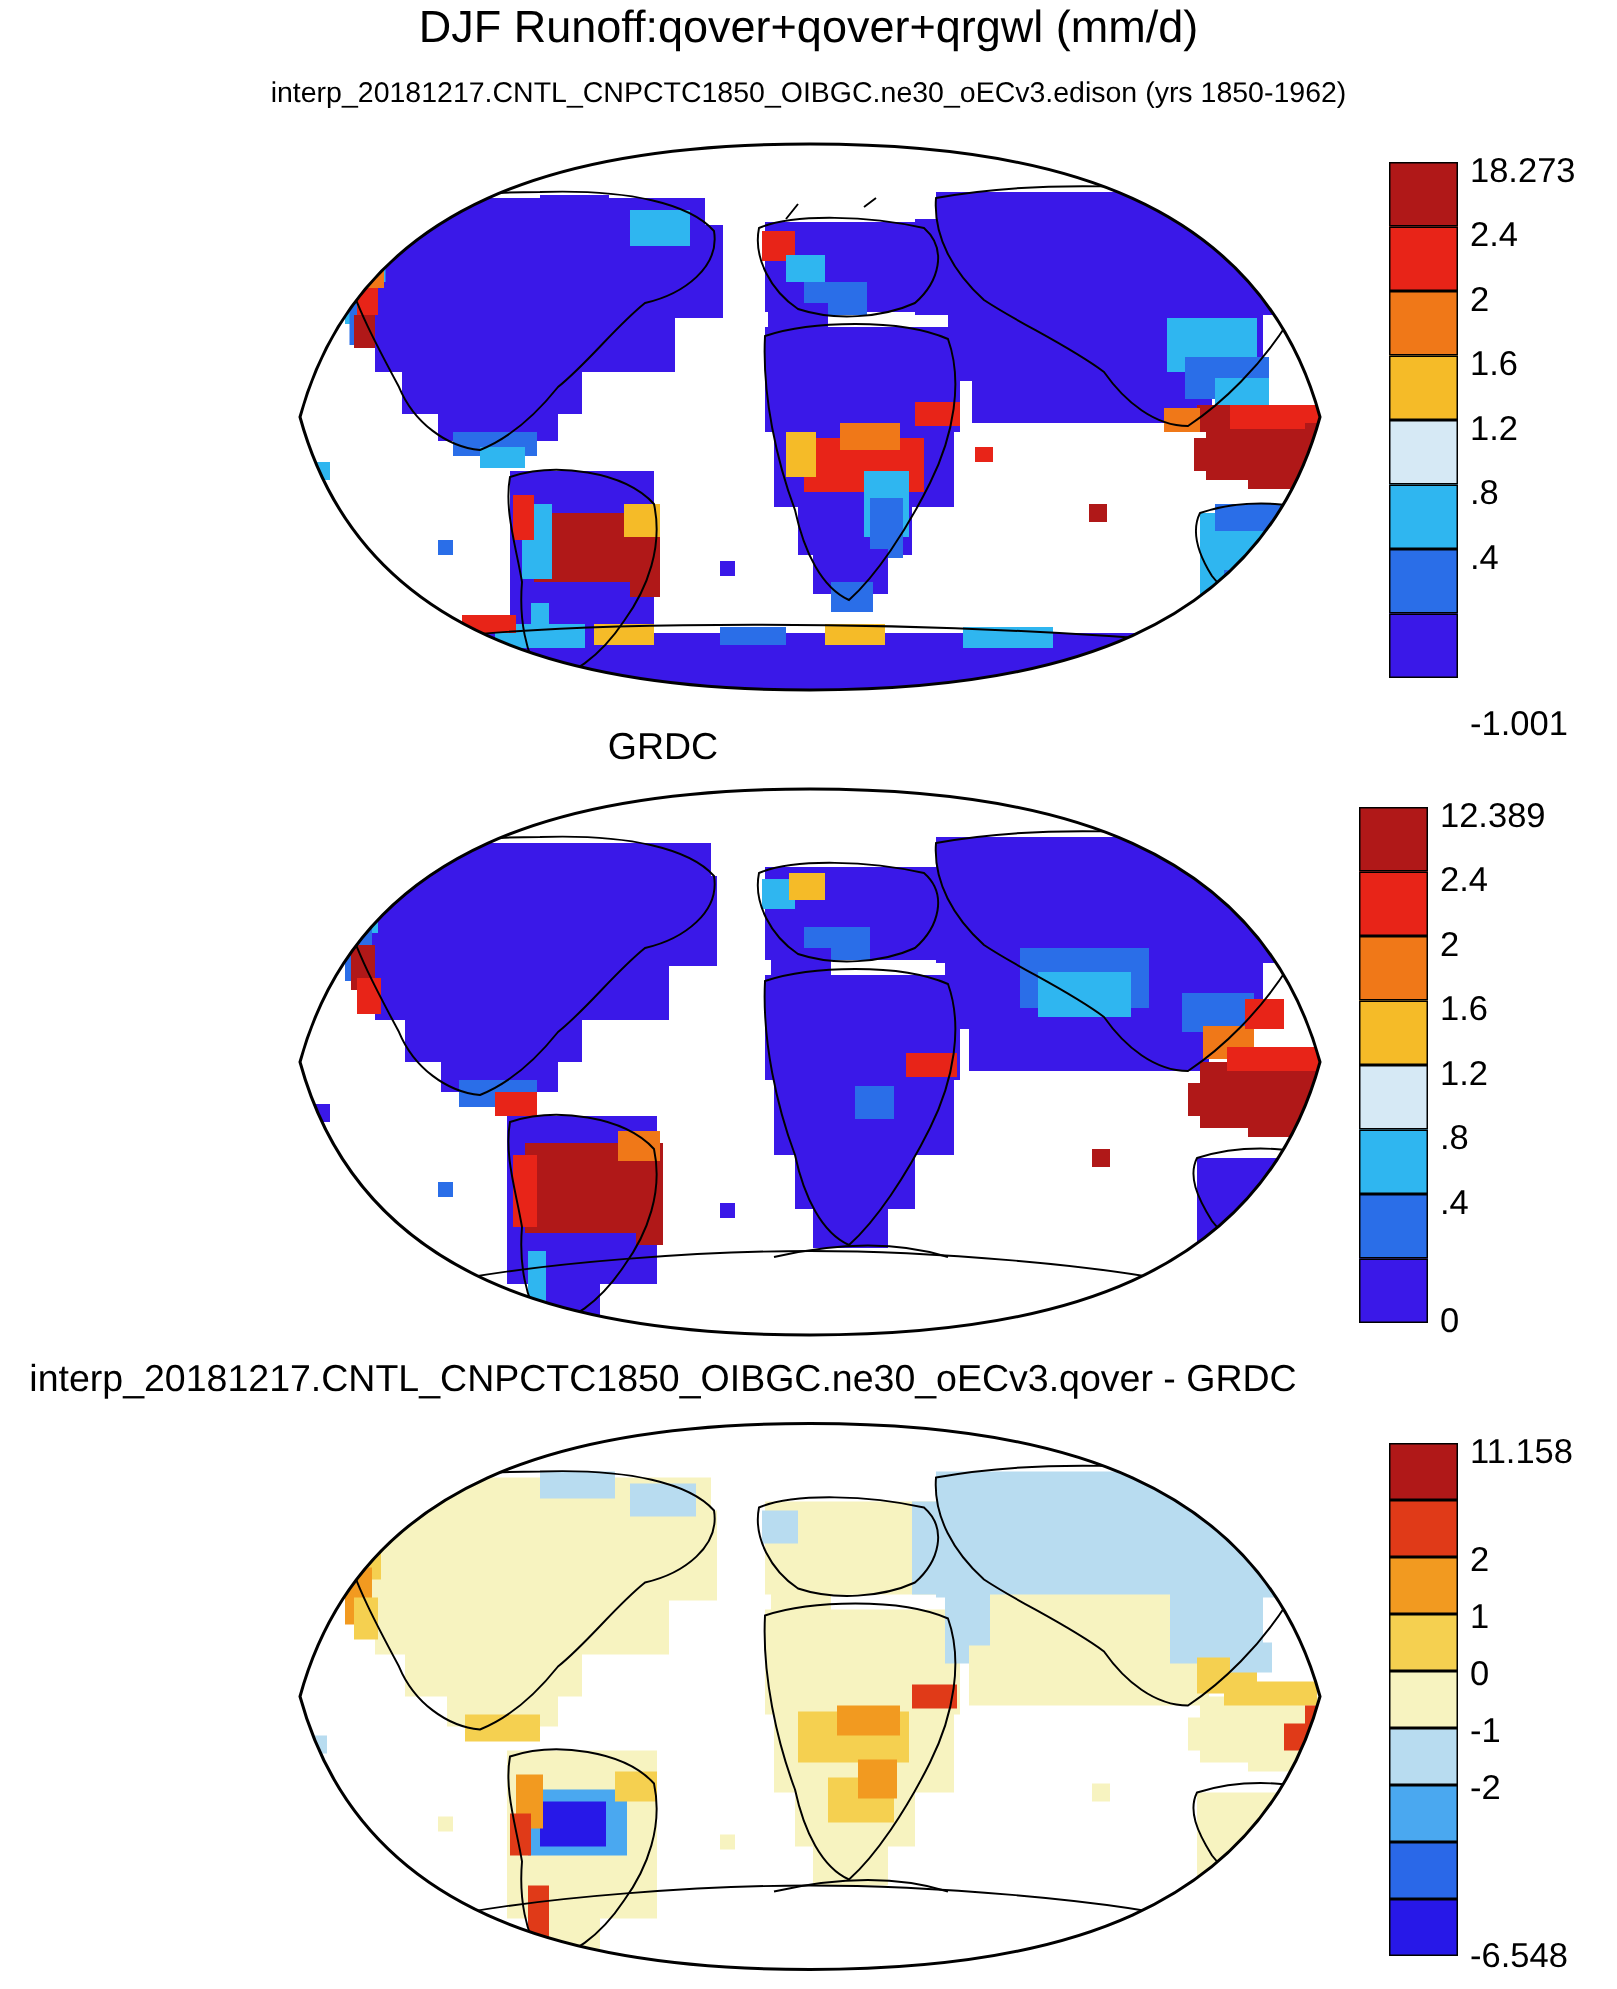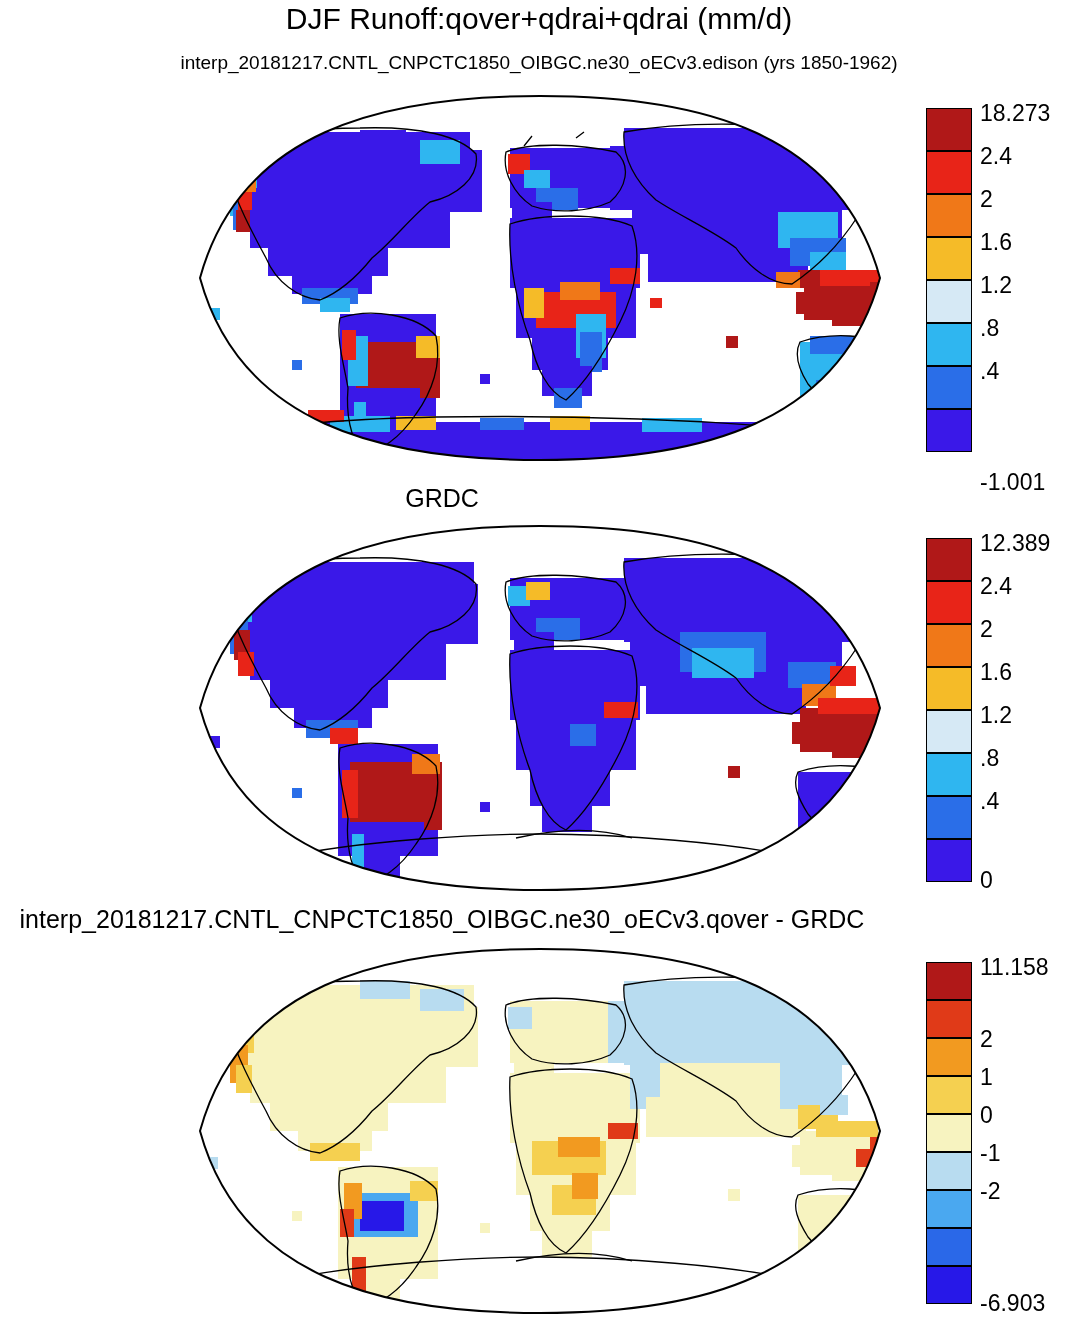--- a/index.html
+++ b/index.html
@@ -91,21 +91,21 @@
   }
   .cbar .tick.endlabel {
     font-size: 23px;
   }
 </style>
 </head>
 <body>
 
 <div class="page">
 
-  <div class="main-title">DJF Runoff:qover+qdrai+qdrai (mm/d)</div>
+  <div class="main-title">DJF Runoff:qover+qover+qrgwl (mm/d)</div>
   <div class="sub-title">interp_20181217.CNTL_CNPCTC1850_OIBGC.ne30_oECv3.edison (yrs 1850-1962)</div>
 
   <div class="panel" style="top:92px;">
     <div class="map-frame">
       <svg class="globe" viewBox="0 0 720 372" preserveAspectRatio="none">
         <defs>
           <clipPath id="clipA">
             <path d="M360,4 C520,4 660,40 700,186 C660,332 520,368 360,368 C200,368 60,332 20,186 C60,40 200,4 360,4 Z"></path>
           </clipPath>
         </defs>
@@ -341,21 +341,21 @@
             <path d="M618,250 C650,240 692,242 714,256 C718,280 706,300 686,312 C664,318 642,310 628,292 C618,276 612,262 618,250 Z"></path>
             <path d="M100,336 C180,318 300,312 360,312 C430,312 560,320 628,338"></path>
             <path d="M336,316 C380,306 420,306 452,316"></path>
           </g>
         </g>
         <path d="M360,4 C520,4 660,40 700,186 C660,332 520,368 360,368 C200,368 60,332 20,186 C60,40 200,4 360,4 Z" fill="none" stroke="#000000" stroke-width="2"></path>
       </svg>
     </div>
   </div>
 
-  <div class="cbar" style="left:926px; top:538px; height:342px;text-align:center;">
+  <div class="cbar" style="left:906px; top:538px; height:342px;text-align:center;">
     <div class="swatch" style="top:0px;   height:43px; background:#b01818;"></div>
     <div class="swatch" style="top:43px;  height:43px; background:#e82418;"></div>
     <div class="swatch" style="top:86px;  height:43px; background:#f07818;"></div>
     <div class="swatch" style="top:129px; height:43px; background:#f5bb28;"></div>
     <div class="swatch" style="top:172px; height:43px; background:#d6e9f5;"></div>
     <div class="swatch" style="top:215px; height:43px; background:#2fb6f0;"></div>
     <div class="swatch" style="top:258px; height:43px; background:#2a6ee8;"></div>
     <div class="swatch" style="top:301px; height:43px; background:#3a18e8;"></div>
 
     <div class="tick endlabel" style="top:-6px;">12.389</div>
@@ -484,16 +484,16 @@
     <div class="swatch" style="top:228px; height:38px; background:#4aa8f0;"></div>
     <div class="swatch" style="top:266px; height:38px; background:#2a68e8;"></div>
     <div class="swatch" style="top:304px; height:38px; background:#2718e8;"></div>
 
     <div class="tick endlabel" style="top:-6px;">11.158</div>
     <div class="tick" style="top:66px;">2</div>
     <div class="tick" style="top:104px;">1</div>
     <div class="tick" style="top:142px;">0</div>
     <div class="tick" style="top:180px;">-1</div>
     <div class="tick" style="top:218px;">-2</div>
-    <div class="tick endlabel" style="top:330px;">-6.903</div>
+    <div class="tick endlabel" style="top:330px;">-6.548</div>
   </div>
 
 </div>
 
 </body></html>

